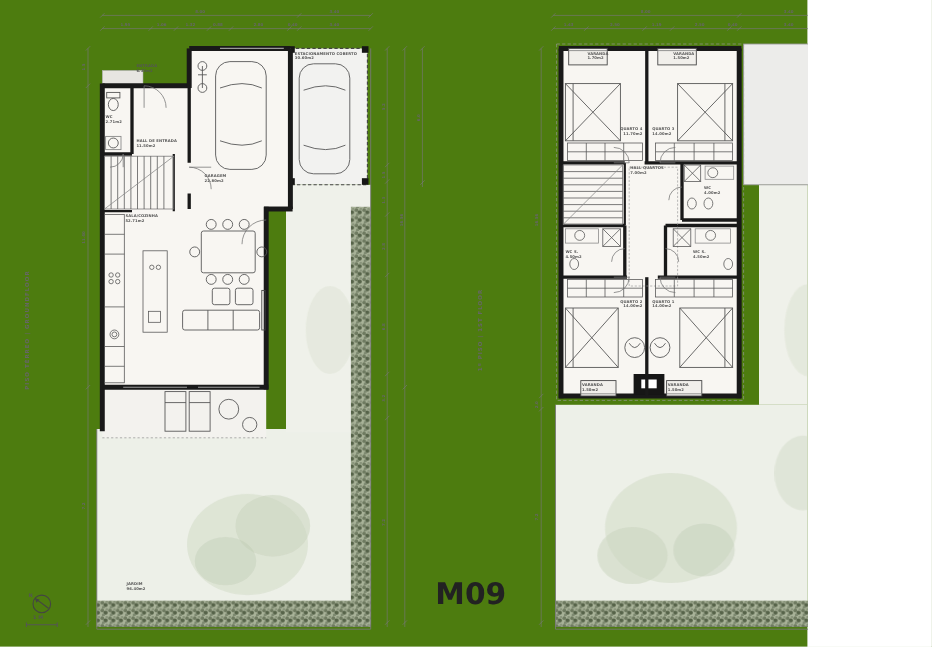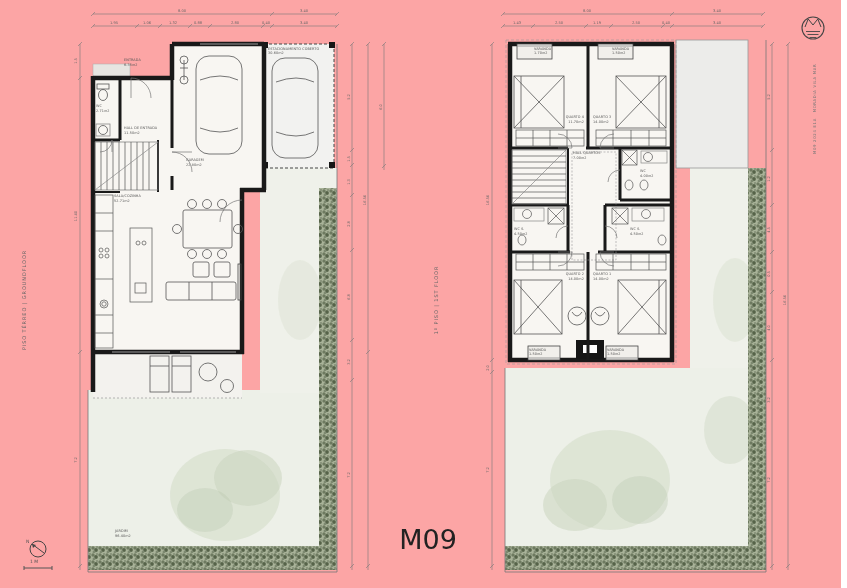--- a/index.html
+++ b/index.html
@@ -1,17 +1,17 @@
 <!DOCTYPE html>
 <html><head>
 <meta charset="utf-8">
 <style>
   html,body{margin:0;padding:0;background:#ffffff;}
-  #sheet{position:relative;width:841px;height:588px;background:#fca5a5;overflow:hidden;
-         font-family:"DejaVu Sans",sans-serif;}
+  #sheet{position:relative;width:734px;height:588px;background:#4d7c0f;overflow:hidden;
+         font-family:"DejaVu Sans",sans-serif;font-weight:bold;}
   svg{position:absolute;left:0;top:0;}
   text{font-family:"DejaVu Sans",sans-serif;fill:#555;}
   .rm{font-size:3.4px;letter-spacing:.1px;}
   .dim{font-size:3.6px;fill:#666;}
   .title-v{font-size:5px;letter-spacing:.9px;fill:#666;}
   .brand{font-size:3.8px;letter-spacing:.7px;fill:#777;}
   .big{font-size:27px;fill:#222;}
   .scale{font-size:4.5px;fill:#555;}
 </style>
 </head>

